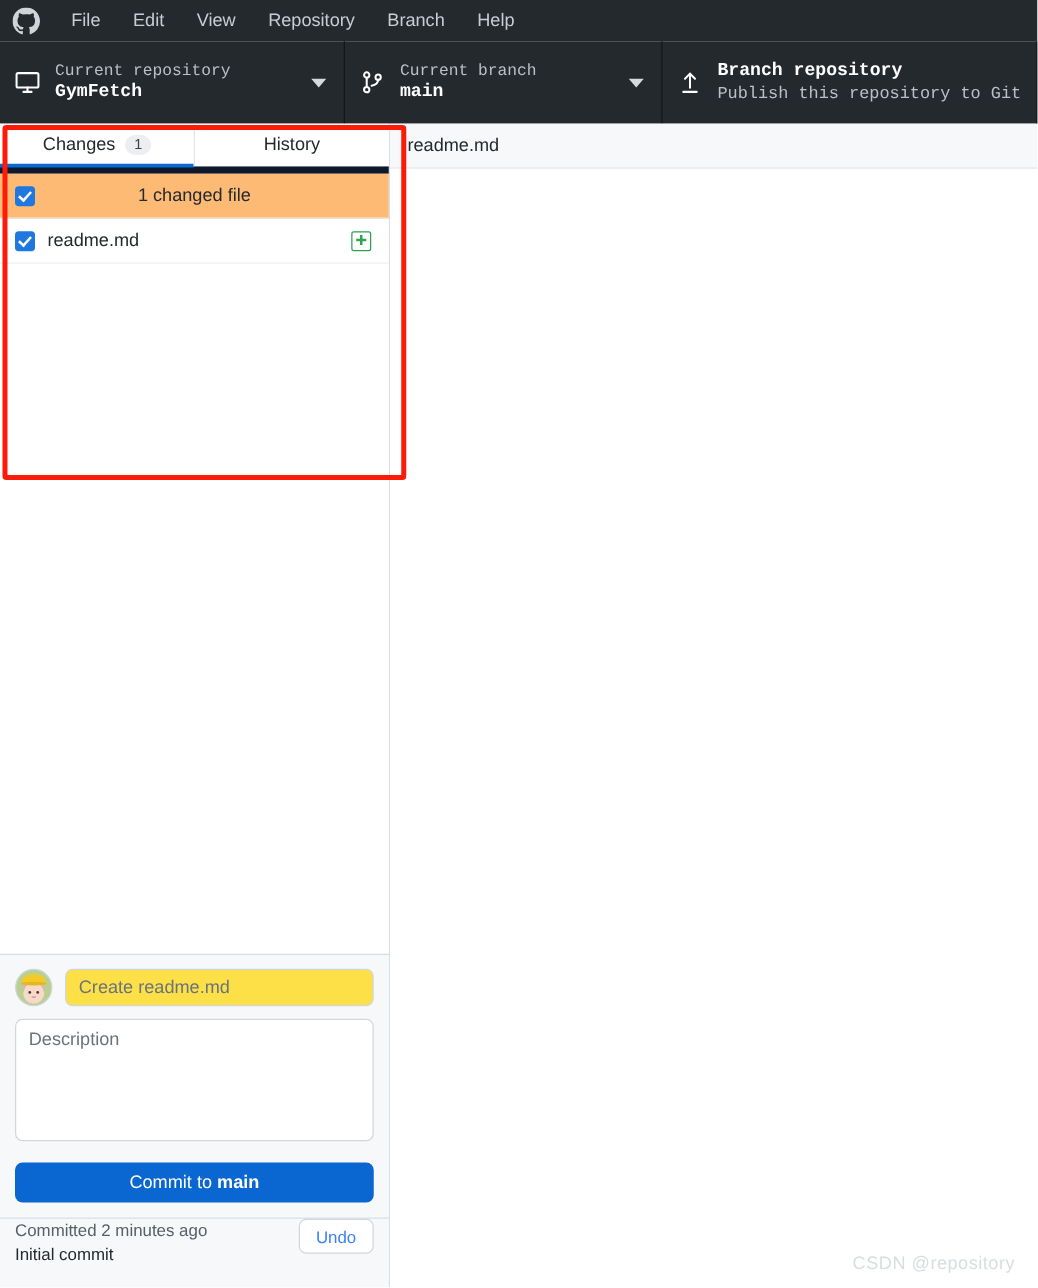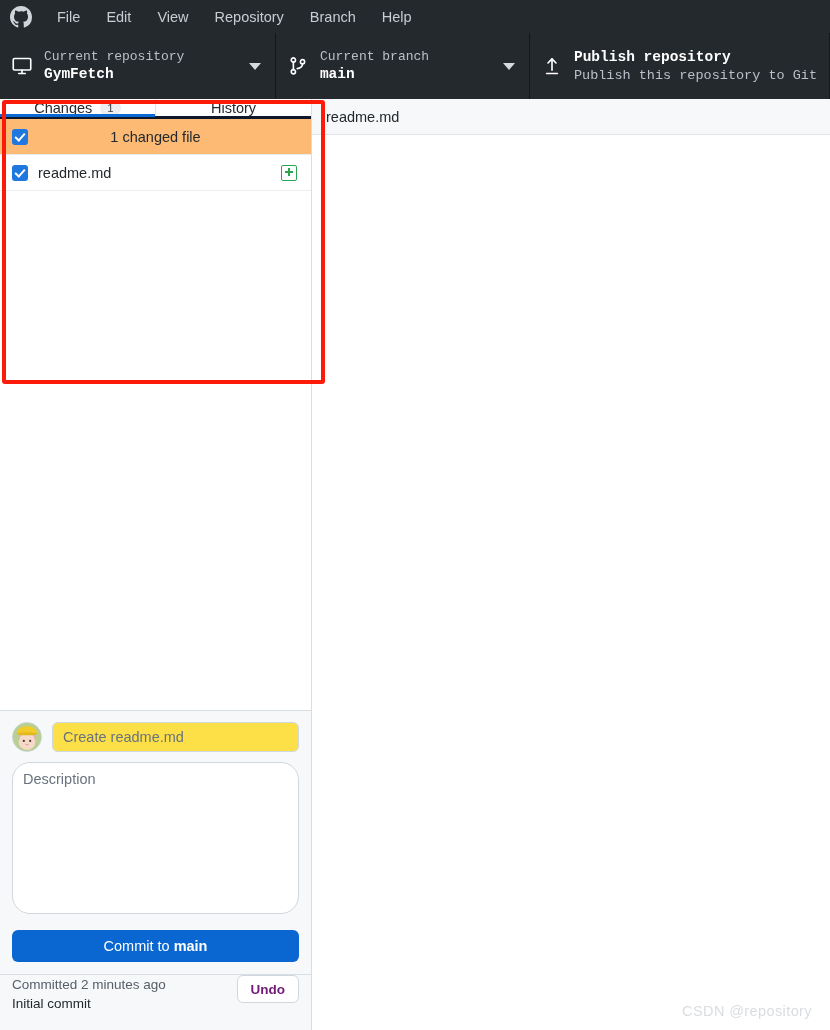--- a/index.html
+++ b/index.html
@@ -49,21 +49,21 @@
   
   .body { position: absolute; top: 99px; left: 0; width: 830px; height: 931px; display: flex; }
   .sidebar {
     width: 312px; height: 100%;
     background: #ffffff; border-right: 1px solid #d8dee4;
     display: flex; flex-direction: column;
   }
   .content { flex: 1; height: 100%; background: #ffffff; display: flex; flex-direction: column; }
 
   
-  .tabs { display: flex; height: 20px; flex: none; border-bottom: 3px solid #0f172a; }
+  .tabs { display: flex; height: 40px; flex: none; border-bottom: 6px solid #0f172a; }
   .tab {
     flex: 1; display: flex; align-items: center; justify-content: center;
     font-size: 14.5px; color: #24292e; position: relative;
     background: #ffffff; cursor: pointer;
   }
   .tab + .tab { border-left: 1px solid #e1e4e8; }
   .tab.active::after {
     content: ""; position: absolute; left: 0; right: 0; bottom: -1px;
     height: 3px; background: #0b69d4;
   }
@@ -116,22 +116,22 @@
     width: 30px; height: 30px; border-radius: 50%; flex: none;
     overflow: hidden; border: 1px solid #d0d7de; background: #c8d9a8;
   }
   .inp {
     flex: 1; height: 30px; border: 1px solid #d0d7de; border-radius: 6px;
     background: #fde047; font-size: 14.5px; color: #57606a;
     padding: 0 10px; line-height: 28px; font-family: "Liberation Sans", sans-serif;
   }
   .inp::placeholder { color: #6a737d; }
   .desc {
-    margin-top: 10px; width: 100%; height: 152px; resize: none;
-    border: 1px solid #d0d7de; border-radius: 18px; background: #ffffff;
+    margin-top: 10px; width: 100%; height: 98px; resize: none;
+    border: 1px solid #d0d7de; border-radius: 6px; background: #ffffff;
     font-size: 14.5px; color: #57606a; padding: 8px 10px;
     font-family: "Liberation Sans", sans-serif;
   }
   .desc::placeholder { color: #6a737d; }
   .commit-btn {
     margin-top: 12px; width: 100%; height: 32px; border: none; border-radius: 6px;
     background: #0a66d0; color: #ffffff; font-size: 14.5px; cursor: pointer;
     font-family: "Liberation Sans", sans-serif;
   }
   .commit-btn b { font-weight: bold; }
@@ -140,22 +140,22 @@
   .footer {
     flex: none; height: 56px; background: #f6f8fa;
     border-top: 1px solid #d8dee4;
     display: flex; padding: 0 12px; gap: 10px;
   }
   .footer-text { flex: 1; display: flex; flex-direction: column; }
   .ft-1 { font-size: 13.5px; color: #57606a; line-height: 19px; }
   .ft-2 { font-size: 13.5px; color: #24292e; line-height: 19px; }
   .undo-btn {
     flex: none; height: 28px; padding: 0 13px; border: 1px solid #d0d7de;
-    border-radius: 6px; background: #ffffff; color: #701a75; font-size: 13.5px;
-    cursor: pointer; font-family: "Liberation Sans", sans-serif; font-weight: bold;
+    border-radius: 6px; background: #ffffff; color: #3b82f6; font-size: 13.5px;
+    cursor: pointer; font-family: "Liberation Sans", sans-serif;
   }
 
   
   .content-header {
     height: 36px; flex: none; background: #f6f8fa;
     border-bottom: 1px solid #e1e4e8;
     display: flex; align-items: center; padding-left: 14px;
     font-size: 14.5px; color: #24292e;
   }
   .content-body { flex: 1; background: #ffffff; position: relative; }
@@ -231,21 +231,21 @@
 
     <div class="tb-cell tb-publish">
       <span class="tb-icon">
         <svg viewBox="0 0 16 16" width="20" height="20" fill="none" stroke="#ffffff" stroke-width="1.3">
           <path d="M8 11.3V2.4" stroke-linecap="round"></path>
           <path d="M4.8 5.6L8 2.3l3.2 3.3" stroke-linecap="round" stroke-linejoin="round"></path>
           <path d="M3.7 14h8.6" stroke-linecap="round"></path>
         </svg>
       </span>
       <span class="tb-text">
-        <span class="tb-top-strong">Publish repository</span>
+        <span class="tb-top-strong">Branch repository</span>
         <span class="tb-bot-sub">Publish this repository to Git</span>
       </span>
     </div>
   </div>
 
   <div class="body">
 
     <div class="sidebar">
 
       <div class="tabs">

